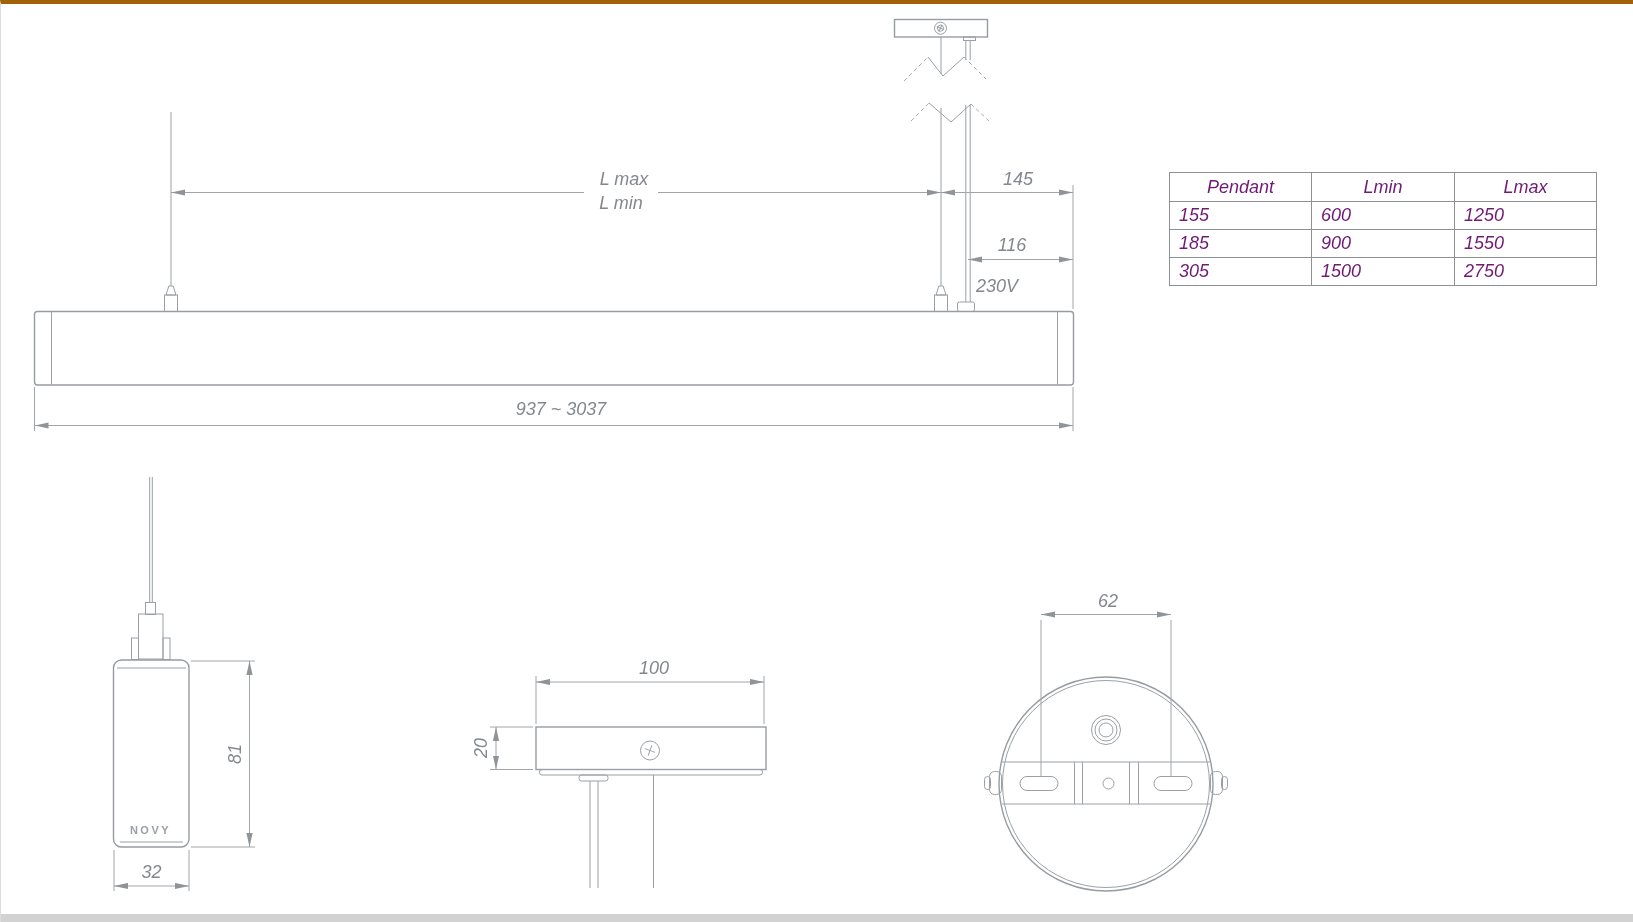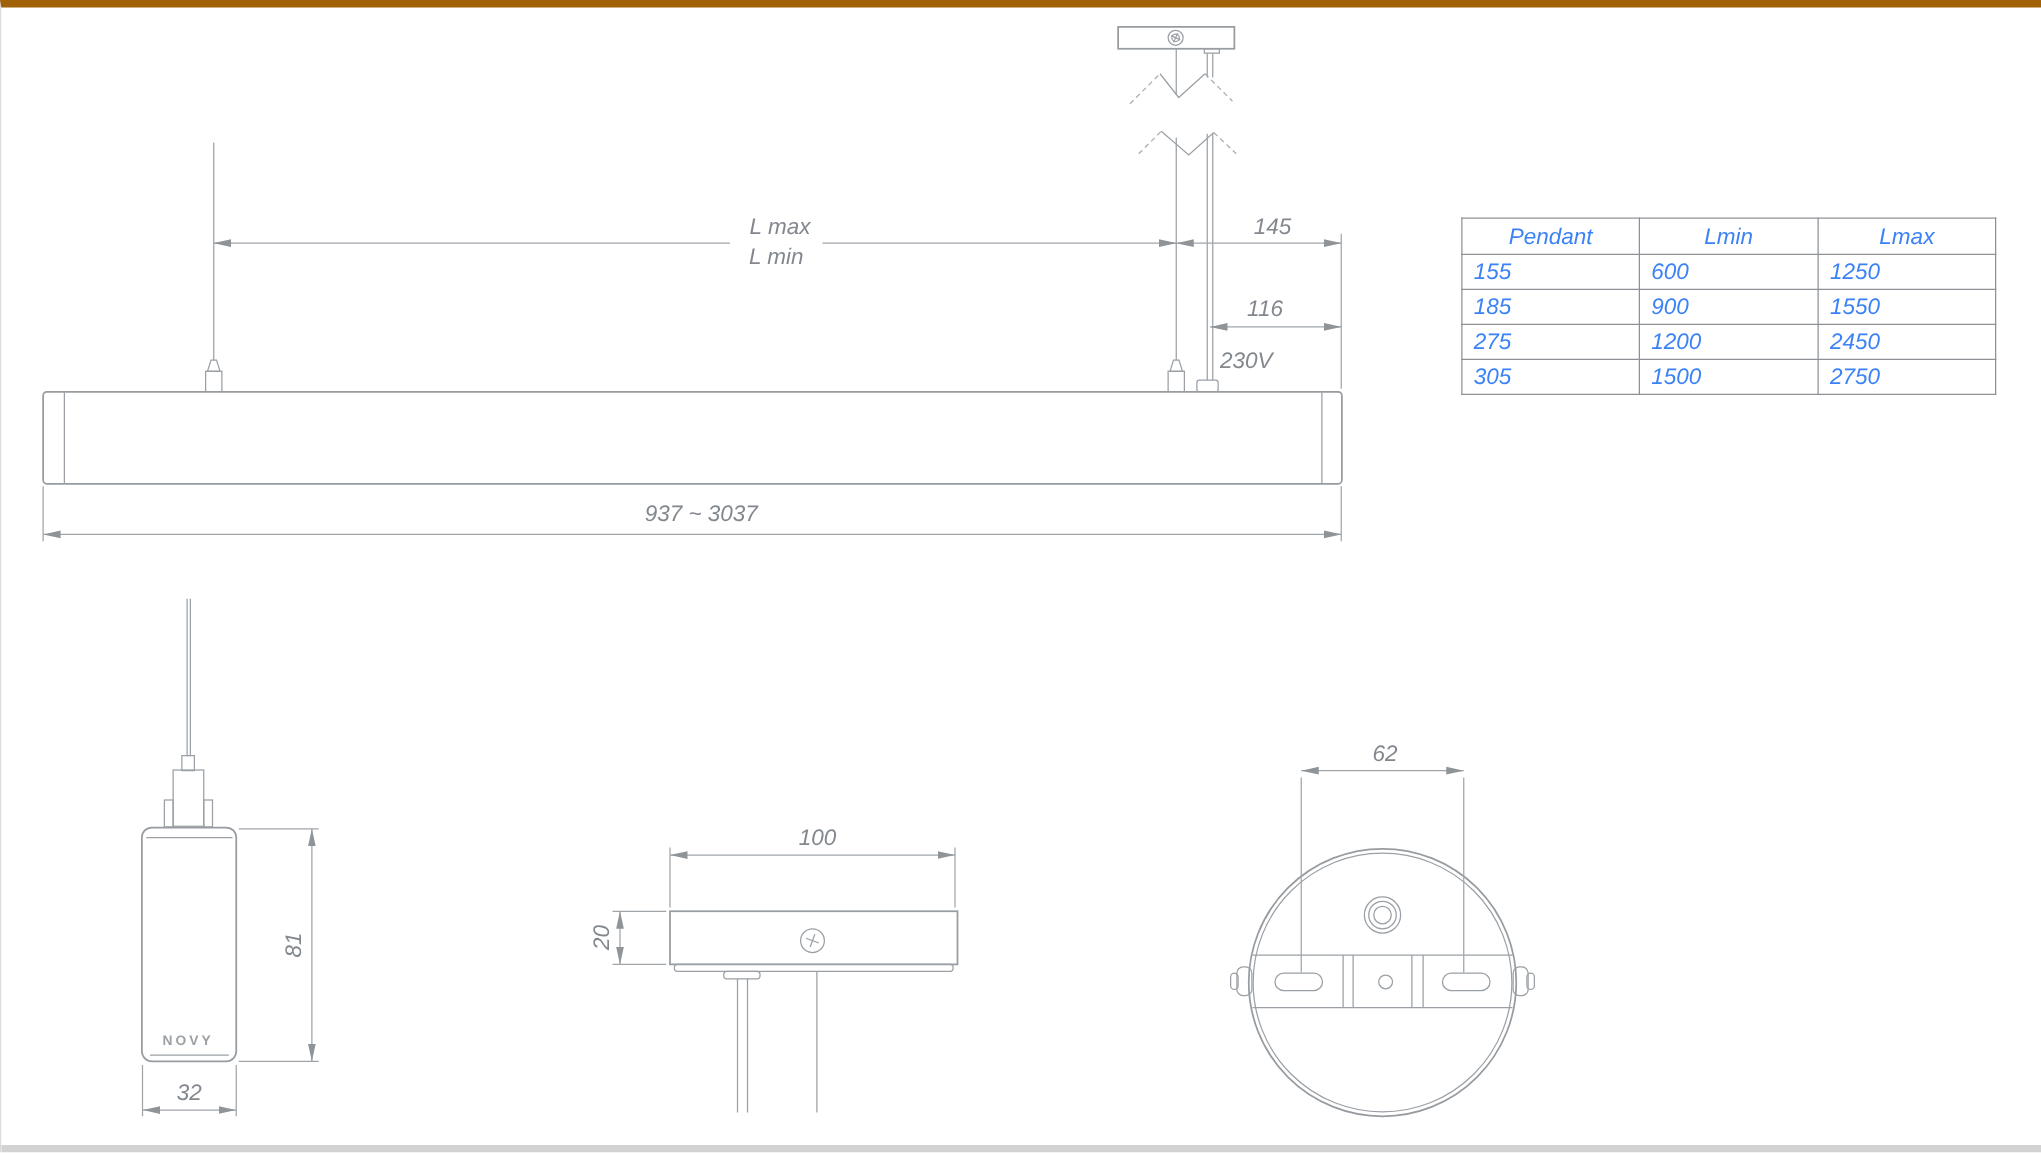--- a/index.html
+++ b/index.html
@@ -1,32 +1,32 @@
 <!DOCTYPE html>
 <html><head>
 <meta charset="utf-8">
 <style>
   html,body{margin:0;padding:0;background:#ffffff;}
   #canvas{
     position:relative;width:1633px;height:922px;background:#ffffff;overflow:hidden;
-    border-left:1px solid #dcdcdc;border-top:6px solid #a16207;box-sizing:border-box;
+    border-left:1px solid #dcdcdc;border-top:4px solid #a16207;box-sizing:border-box;
     font-family:"Liberation Sans",sans-serif;
   }
   svg{position:absolute;left:0;top:0;}
   .outline{stroke:#979ca1;stroke-width:1.4;fill:#ffffff;}
   .thin{stroke:#9aa0a5;stroke-width:1;fill:none;}
   .dimline{stroke:#a0a5aa;stroke-width:1;fill:none;}
   .dash{stroke:#a8adb2;stroke-width:1;fill:none;stroke-dasharray:4 3;}
   .dim{font:italic 18px "Liberation Sans",sans-serif;fill:#83888e;}
   .brand{font:bold 11px "Liberation Sans",sans-serif;fill:#9ba0a4;letter-spacing:2.5px;}
   #spec-table{position:absolute;left:1168px;top:168px;width:427px;}
   #spec-table table{border-collapse:collapse;width:100%;table-layout:fixed;}
   #spec-table th,#spec-table td{
     border:1px solid #8d9196;font:italic 18px "Liberation Sans",sans-serif;
-    color:#3b82f6;font-weight:normal;height:27px;padding:0 0 0 9px;text-align:left;
+    color:#701a75;font-weight:normal;height:27px;padding:0 0 0 9px;text-align:left;
     overflow:hidden;white-space:nowrap;
   }
   #spec-table th{text-align:center;height:28px;padding:0;}
   #bottom-bar{position:absolute;left:0;top:910px;width:1633px;height:12px;background:#d2d2d2;}
 </style>
 </head>
 <body>
 
 <div id="canvas">
 
@@ -223,25 +223,20 @@
             <td>155</td>
             <td>600</td>
             <td>1250</td>
           </tr>
       <tr>
             <td>185</td>
             <td>900</td>
             <td>1550</td>
           </tr>
       <tr>
-            <td>275</td>
-            <td>1200</td>
-            <td>2450</td>
-          </tr>
-      <tr>
             <td>305</td>
             <td>1500</td>
             <td>2750</td>
           </tr>
     </tbody>
   </table>
 </div>
 
 <div id="bottom-bar"></div>
 

